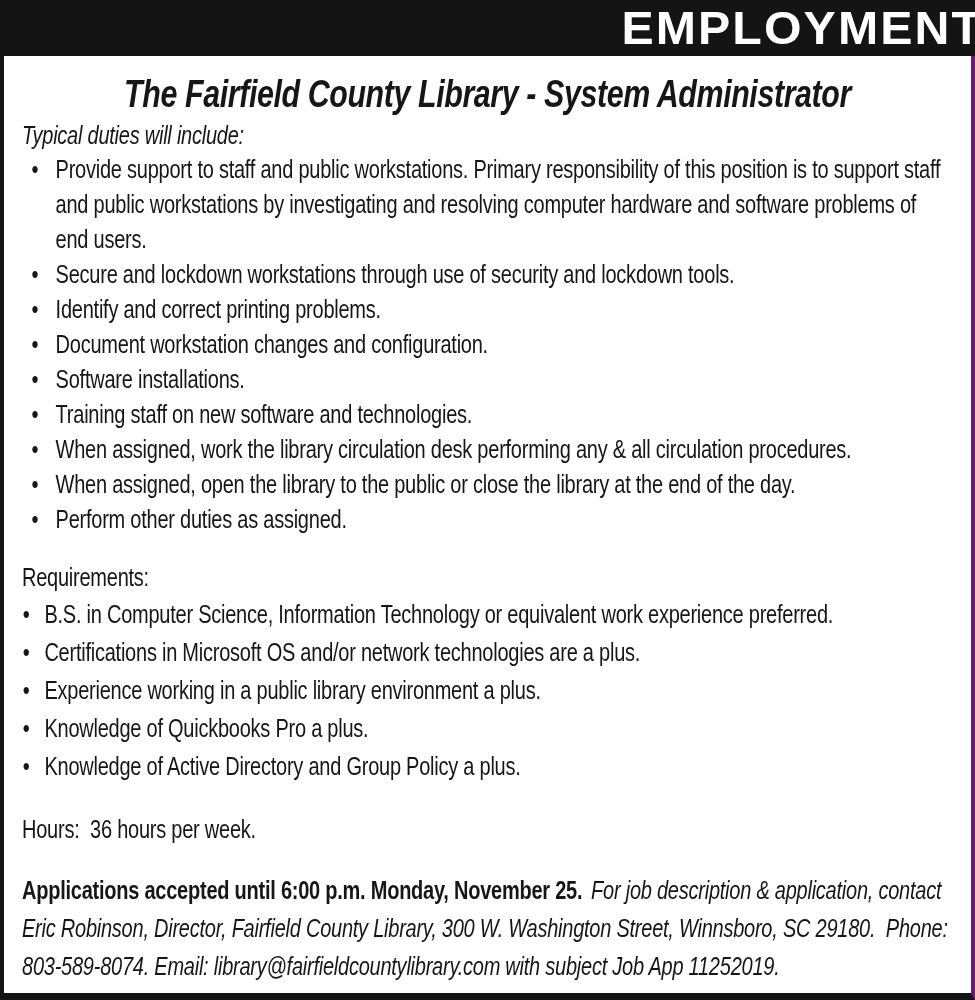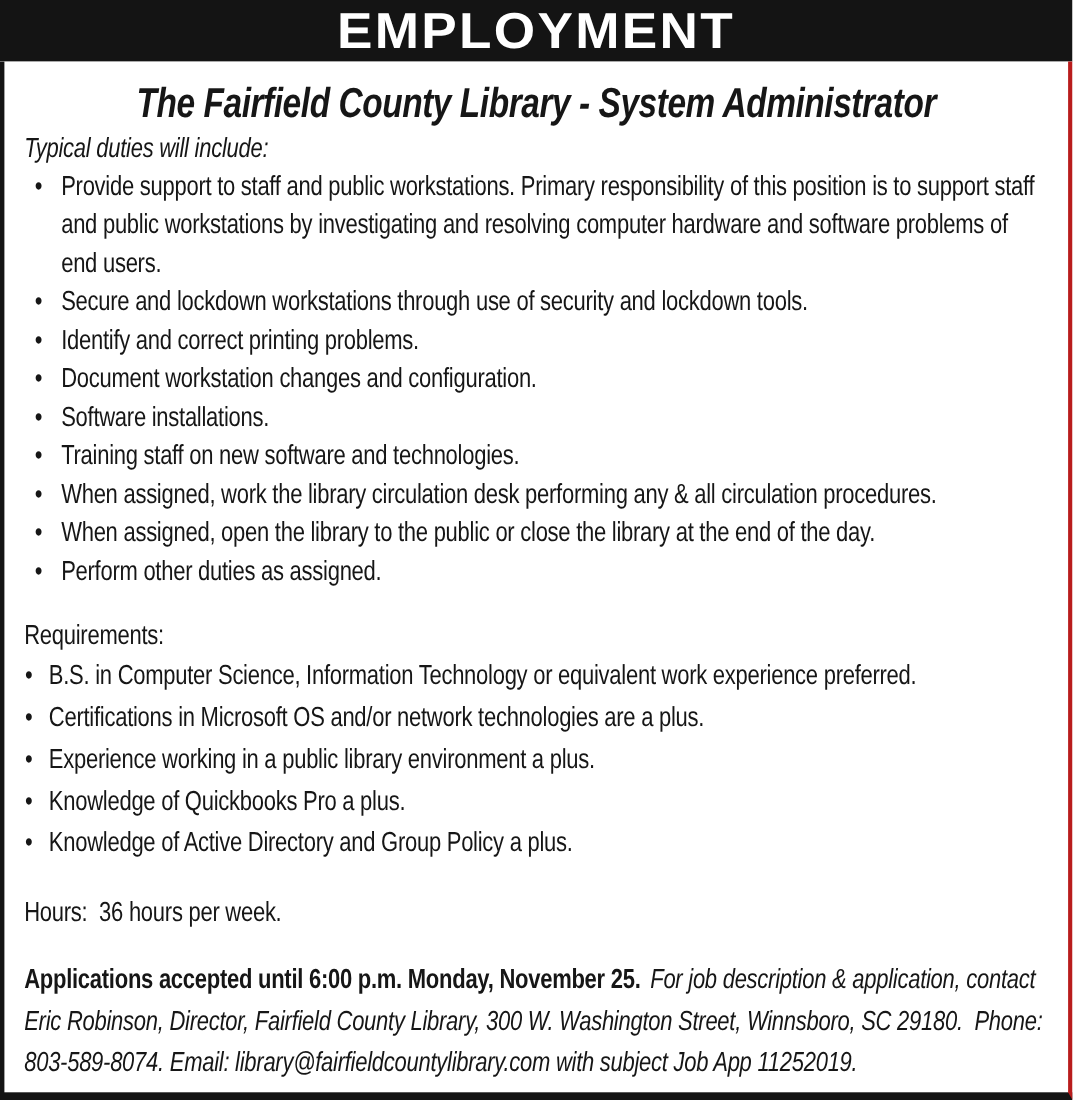--- a/index.html
+++ b/index.html
@@ -8,36 +8,36 @@
     background: #ffffff;
     font-family: "Liberation Sans", sans-serif;
     color: #161616;
     overflow: hidden;
   }
 
   
   .masthead {
     width: 975px; height: 56px;
     background: #141414;
-    display: flex; align-items: center; justify-content: center;
+    display: flex; align-items: center; justify-content: flex-end;
   }
   .masthead-title {
     color: #ffffff;
     font-size: 46px;
     font-weight: bold;
     letter-spacing: 2px;
     line-height: 56px;
     transform: scaleX(1.05);
   }
 
   
   .ad-box {
     width: 975px; height: 944px;
     border-left: 4px solid #141414;
-    border-right: 4px solid #b91c1c;
+    border-right: 4px solid #701a75;
     border-bottom: 7px solid #141414;
     padding: 10px 18px 0 18px;
     background: #ffffff;
     overflow: hidden;
   }
 
   
   .condense {
     width: 125%;
     transform: scaleX(0.8);

